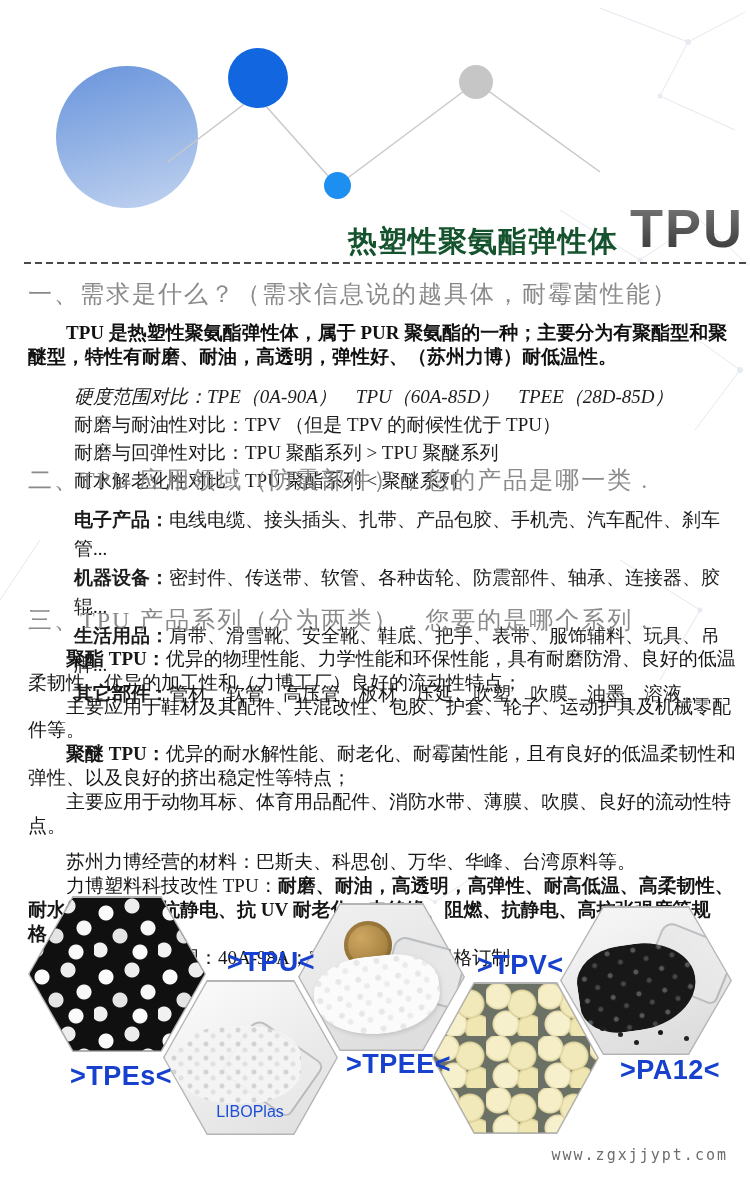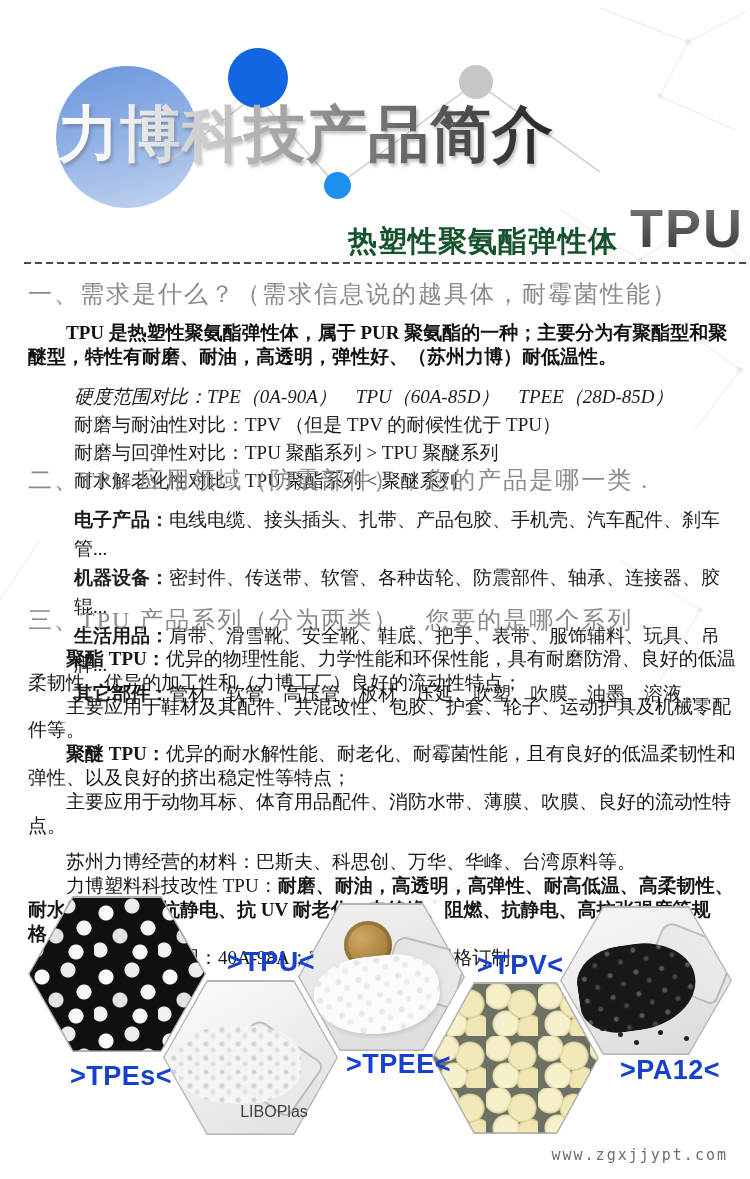--- a/index.html
+++ b/index.html
@@ -112,21 +112,21 @@
     radial-gradient(circle at 12px 10px,rgba(205,205,205,.5) 2px,transparent 3px);
     background-size:16px 14px;}
   .glabel{position:absolute;font-family:"Liberation Sans","DejaVu Sans",sans-serif;
     font-weight:900;font-size:27px;letter-spacing:0.5px;z-index:4;}
   .glabel-tpu{left:213px;top:57px;margin-left:14px;}
   .glabel-tpv{left:477px;top:60px;}
   .glabel-tpes{left:70px;top:171px;}
   .glabel-tpee{left:346px;top:159px;}
   .glabel-pa12{left:600px;top:165px;margin-left:20px;}
   .brand{position:absolute;left:195px;top:213px;width:110px;text-align:center;z-index:4;
-    font-family:"Liberation Sans","DejaVu Sans",sans-serif;font-size:16px;color:#404040;padding-left:24px;}
+    font-family:"Liberation Sans","DejaVu Sans",sans-serif;font-size:16px;color:#1d4ed8;}
   
   .site{position:absolute;right:22px;top:1146px;
     font-family:"DejaVu Sans Mono","Liberation Mono",monospace;
     font-size:15px;letter-spacing:2px;color:#6d6d6d;}
 </style>
 </head>
 <body>
 
 <div class="page">
 
@@ -156,21 +156,20 @@
       <g stroke="#c9c9c9" stroke-width="1.5" fill="none">
         <line x1="168" y1="162" x2="256" y2="95"></line>
         <line x1="256" y1="95" x2="337" y2="186"></line>
         <line x1="337" y1="186" x2="476" y2="82"></line>
         <line x1="476" y1="82" x2="600" y2="172"></line>
       </g>
     </svg>
     <div class="circle c-medium"></div>
     <div class="circle c-gray"></div>
     <div class="circle c-small"></div>
-    <div class="title">力博科技产品简介</div>
     <div class="sub-row">
       <span class="sub-cn">热塑性聚氨酯弹性体</span>
       <span class="sub-en">TPU</span>
     </div>
     <div class="dashline"></div>
   </div>
 
   <div class="sec sec1">
     <h2 class="sec-h">一、需求是什么？（需求信息说的越具体，耐霉菌性能）</h2>
     <p class="intro">TPU 是热塑性聚氨酯弹性体，属于 PUR 聚氨酯的一种；主要分为有聚酯型和聚醚型，特性有耐磨、耐油，高透明，弹性好、（苏州力博）耐低温性。</p>

